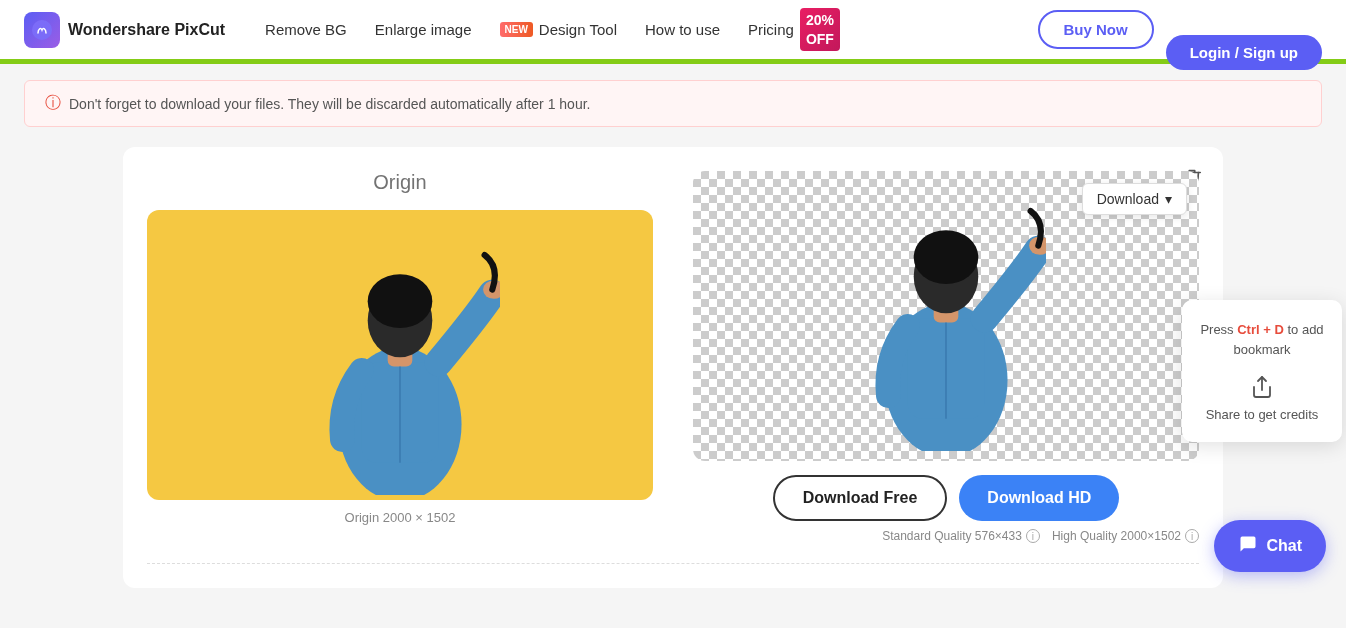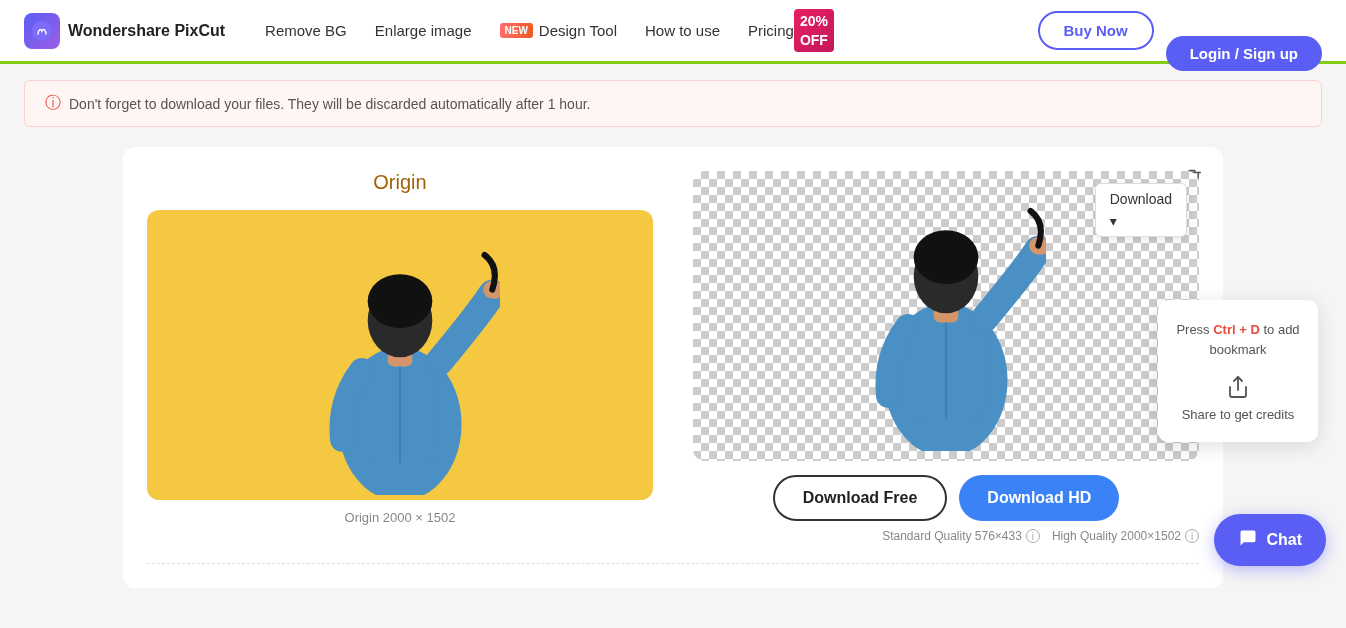--- a/index.html
+++ b/index.html
@@ -5,21 +5,21 @@
     * { margin: 0; padding: 0; box-sizing: border-box; }
     body { font-family: -apple-system, BlinkMacSystemFont, 'Segoe UI', sans-serif; background: #f5f5f5; width: 1346px; min-height: 628px; overflow-x: hidden; }
 
     
     .header {
       background: #fff;
       display: flex;
       align-items: center;
       padding: 0 24px;
       height: 64px;
-      border-bottom: 3px solid #84cc16;
+      border-bottom: 5px solid #84cc16;
       gap: 32px;
     }
     .logo-area {
       display: flex;
       align-items: center;
       gap: 8px;
       margin-right: 8px;
     }
     .logo-icon {
       width: 36px;
@@ -56,21 +56,21 @@
       background: linear-gradient(90deg, #ff6b6b, #ee5a24);
       color: white;
       font-size: 10px;
       font-weight: 700;
       padding: 2px 5px;
       border-radius: 3px;
     }
     .pricing-area {
       display: flex;
       align-items: center;
-      gap: 0;
+      gap: 6px;
     }
     .off-badge {
       background: linear-gradient(135deg, #e91e63, #c2185b);
       color: white;
       font-size: 14px;
       font-weight: 700;
       padding: 3px 6px;
       border-radius: 4px;
       line-height: 1.3;
       text-align: center;
@@ -145,21 +145,21 @@
     .panel {
       flex: 1;
       display: flex;
       flex-direction: column;
       align-items: center;
     }
 
     .panel-title {
       font-size: 20px;
       font-weight: 400;
-      color: #a16207;
+      color: #737373;
       margin-bottom: 16px;
       align-self: flex-start;
       width: 100%;
       text-align: center;
     }
 
     
     .original-image {
       width: 100%;
       height: 290px;
@@ -199,21 +199,20 @@
       border-radius: 6px;
       padding: 7px 14px;
       font-size: 14px;
       font-weight: 500;
       color: #333;
       display: flex;
       align-items: flex-start;
       gap: 6px;
       cursor: pointer;
       box-shadow: 0 2px 8px rgba(0,0,0,0.1);
-      flex-direction: column;
     }
 
     .image-info {
       margin-top: 10px;
       font-size: 13px;
       color: #888;
     }
 
     
     .action-buttons {
@@ -284,21 +283,21 @@
       top: 20px;
       right: 20px;
       cursor: pointer;
       color: #555;
       font-size: 20px;
     }
 
     
     .bookmark-panel {
       position: fixed;
-      right: 28px;
+      right: 4px;
       top: 300px;
       background: white;
       border-radius: 10px;
       padding: 20px 16px;
       box-shadow: 0 4px 20px rgba(0,0,0,0.12);
       width: 160px;
       text-align: center;
     }
 
     .bookmark-text {
@@ -323,21 +322,21 @@
       color: #555;
     }
     .share-text {
       font-size: 13px;
       color: #555;
     }
 
     
     .chat-button {
       position: fixed;
-      bottom: 62px;
+      bottom: 56px;
       right: 20px;
       background: #5b5ef4;
       color: white;
       border: none;
       border-radius: 28px;
       padding: 14px 24px;
       font-size: 16px;
       font-weight: 600;
       cursor: pointer;
       display: flex;

